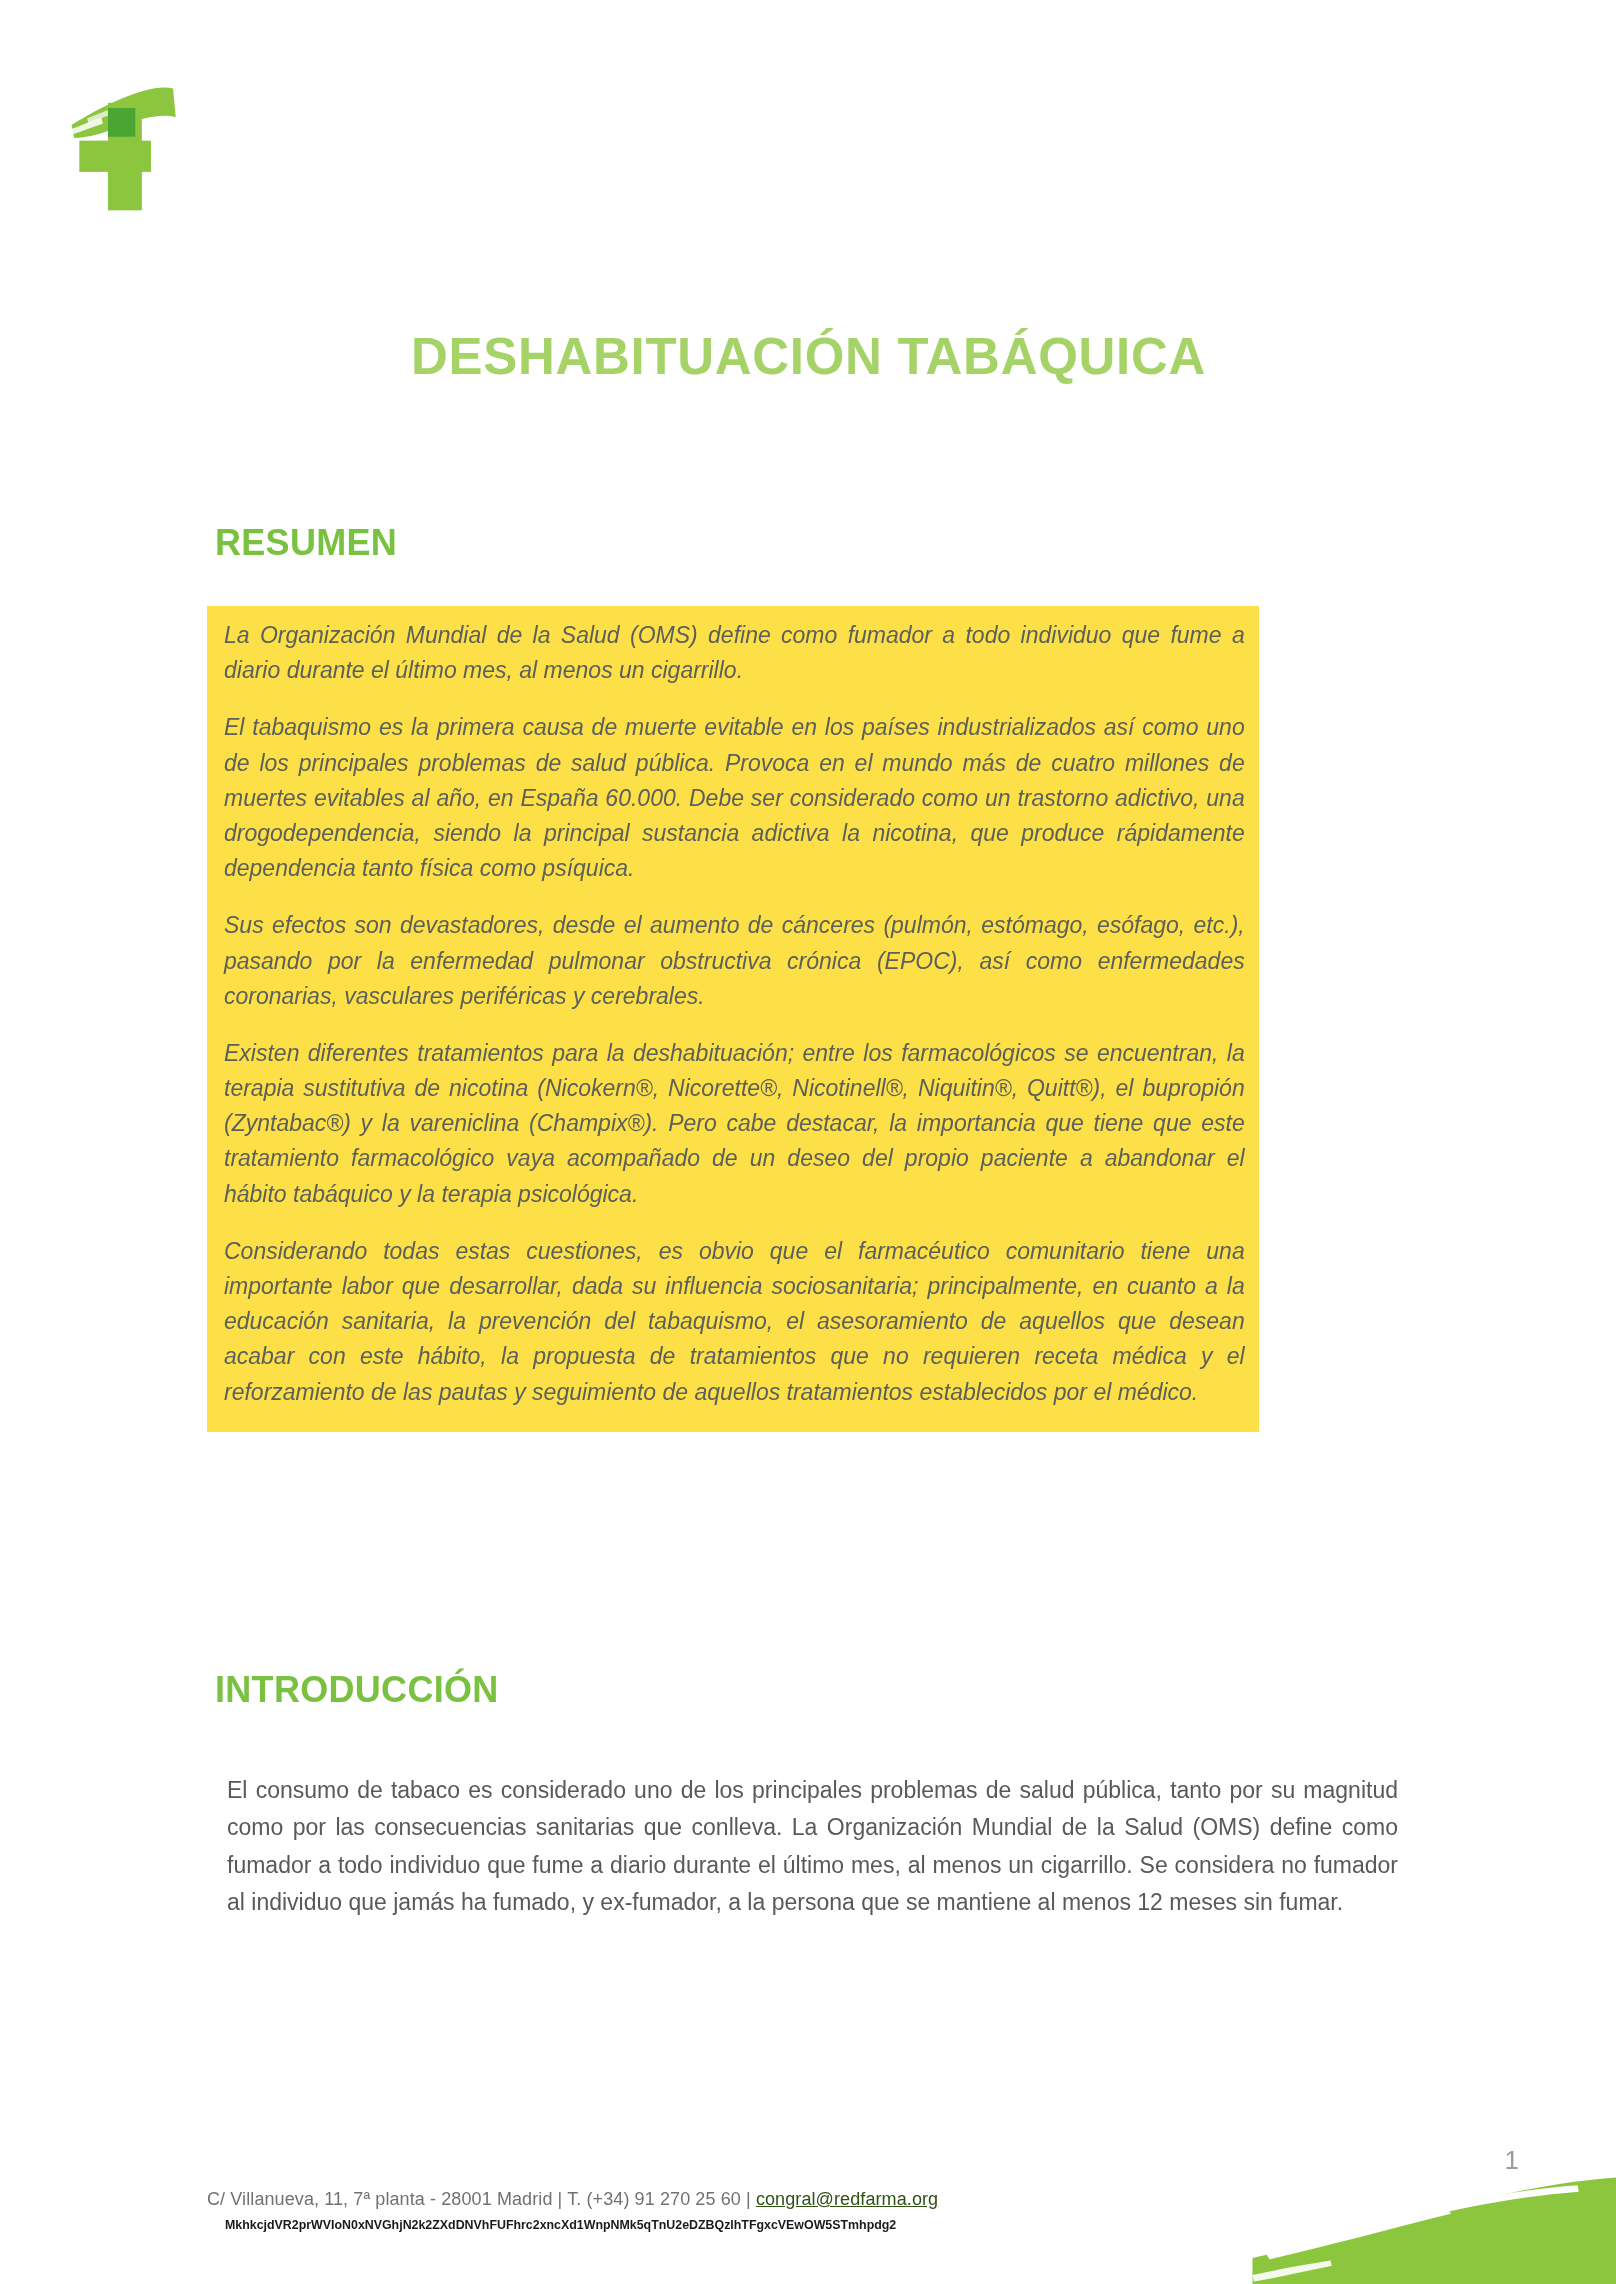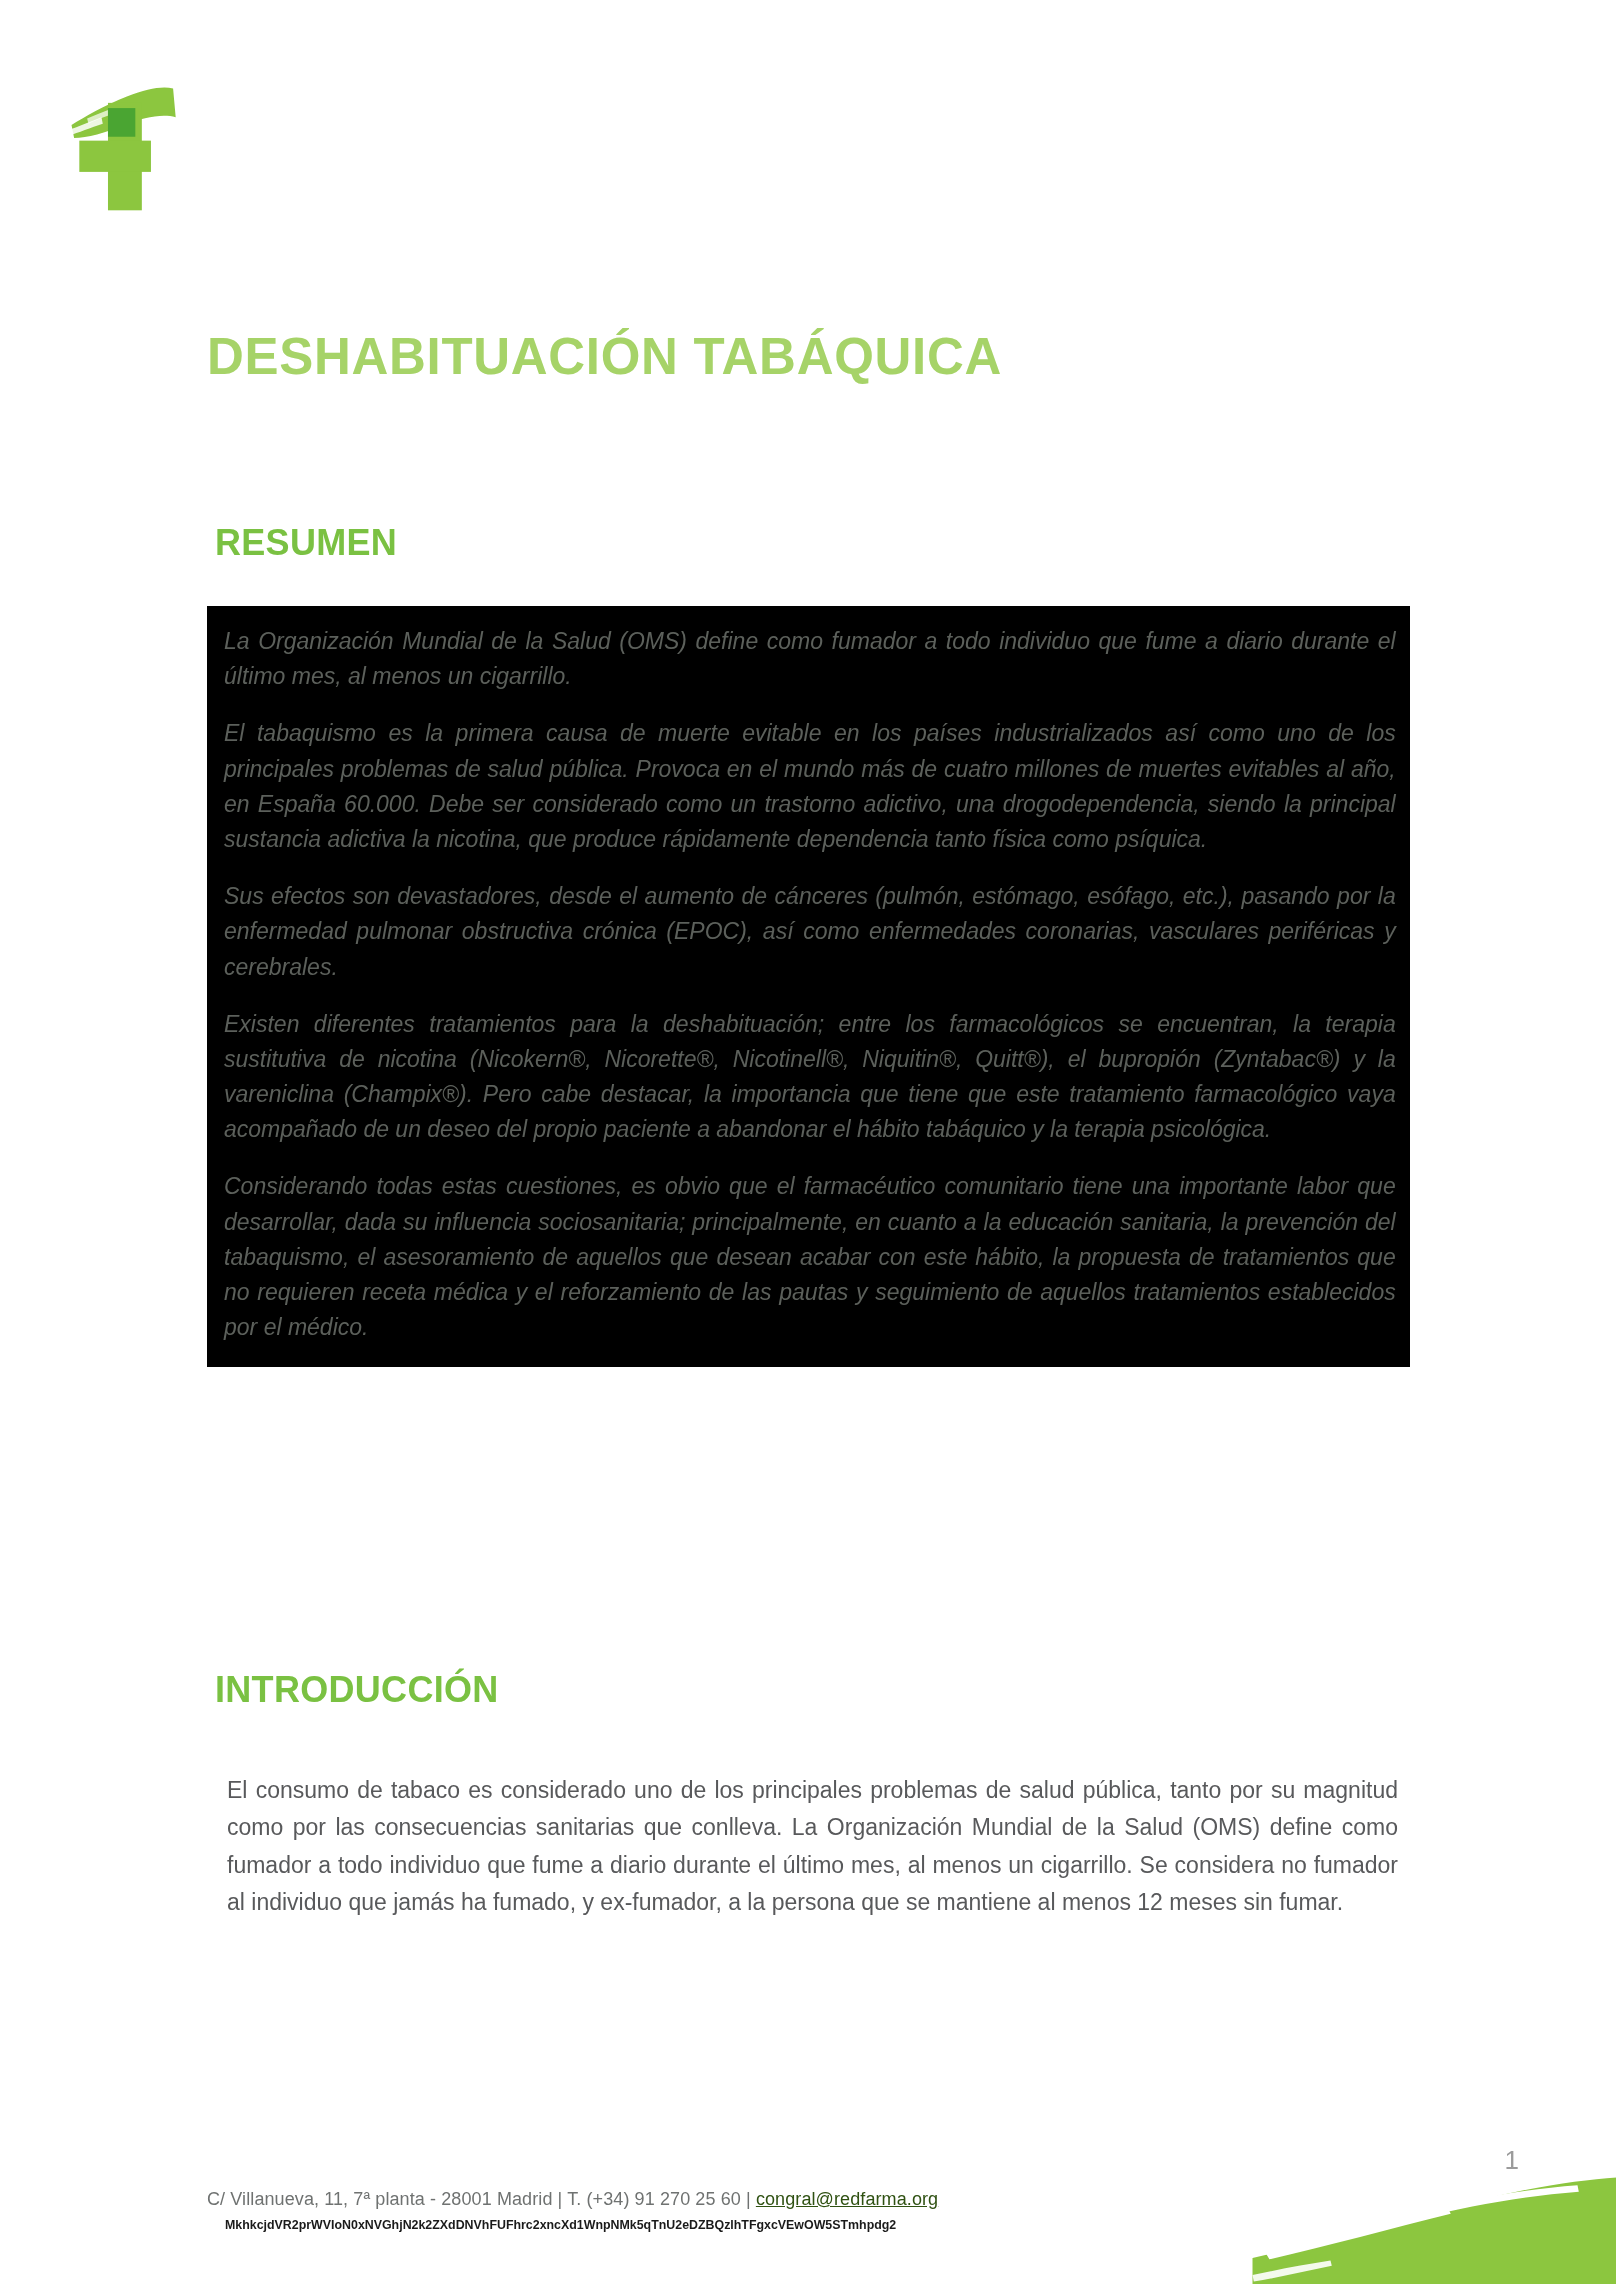--- a/index.html
+++ b/index.html
@@ -62,20 +62,21 @@
     transform-origin: left center;
     white-space: nowrap;
   }
 
   
   .doc-title {
     position: absolute;
     left: 207px;
     top: 329px;
     width: 1203px;
+    text-align: center;
     font-size: 51px;
     font-weight: bold;
     color: #a6d368;
     letter-spacing: 0.7px;
     line-height: 1.1;
   }
 
   
   .section-heading {
     position: absolute;
@@ -87,23 +88,23 @@
     line-height: 1;
   }
   #heading-resumen { top: 525px; }
   #heading-introduccion { top: 1672px; }
 
   
   .resumen-box {
     position: absolute;
     left: 207px;
     top: 606px;
-    width: 1203px;
-    background: #000000;
-    padding: 18px 0 22px 0;
+    width: 1052px;
+    background: #fde047;
+    padding: 12px 0 22px 0;
     box-sizing: border-box;
   }
   .resumen-box p {
     margin: 0 0 22px 0;
     padding: 0 14.3px 0 17px;
     font-size: 23px;
     font-style: italic;
     color: #5c605b;
     line-height: 1.53;
     text-align: justify;

